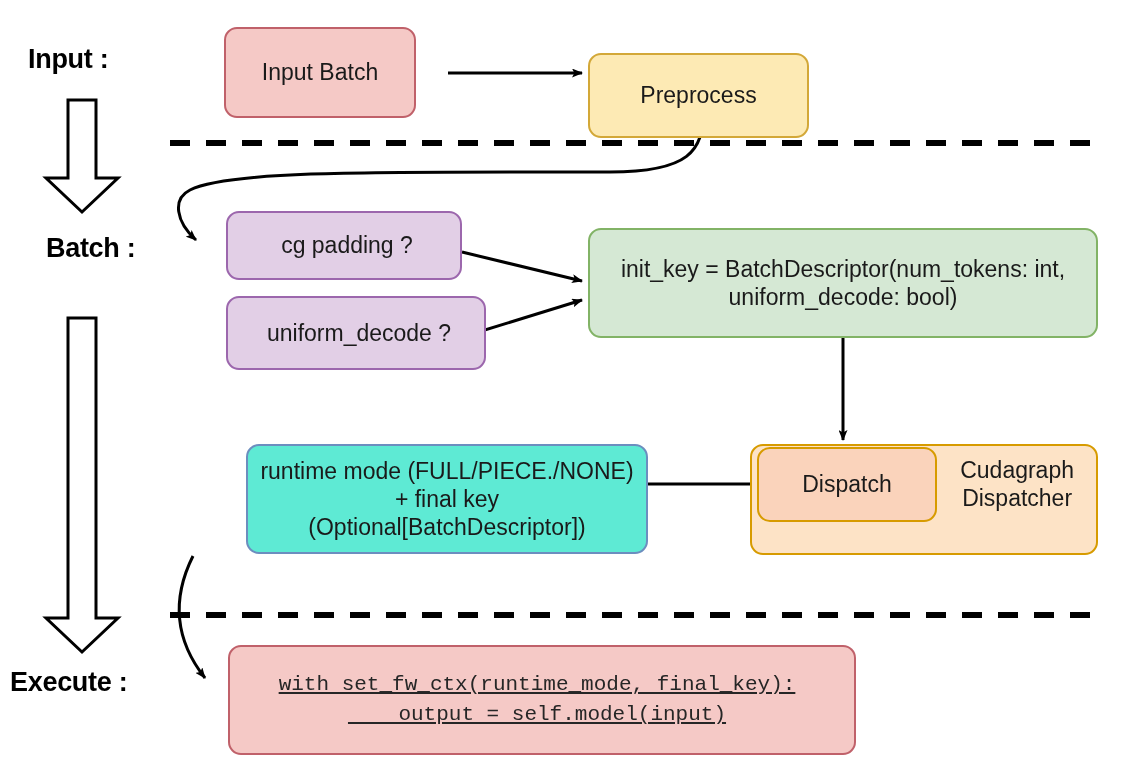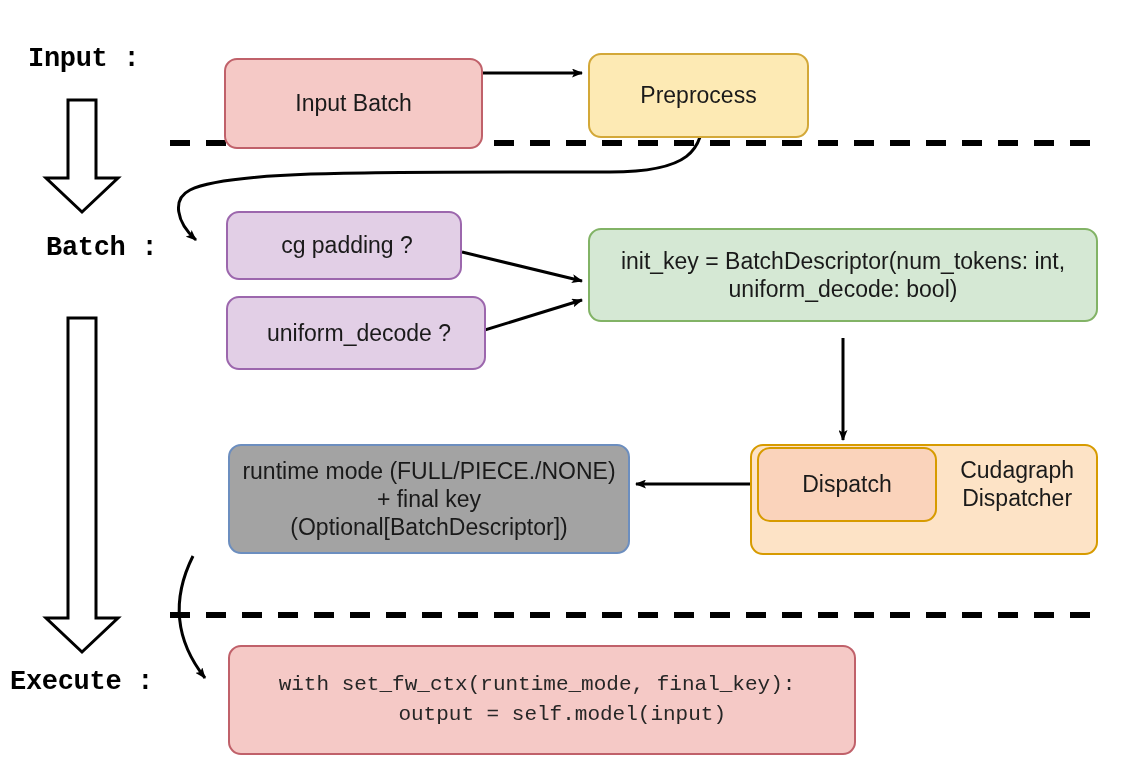--- a/index.html
+++ b/index.html
@@ -20,21 +20,21 @@
   #edges {
     position: absolute;
     left: 0;
     top: 0;
     width: 1142px;
     height: 770px;
     pointer-events: none;
   }
   .stage-label {
     position: absolute;
-    font-family: Liberation Mono, monospace;
+    font-family: Liberation Sans, sans-serif;
     font-weight: bold;
     font-size: 27px;
     color: #000000;
     white-space: nowrap;
     letter-spacing: -0.3px;
   }
   .node {
     position: absolute;
     box-sizing: border-box;
     border-radius: 13px;
@@ -71,34 +71,36 @@
     border-color: #d79b00;
     align-items: flex-start;
     justify-content: flex-end;
     padding: 10px 16px 0 0;
   }
   .node.orange-inner {
     background: #fad3bb;
     border-color: #d79b00;
   }
   .node.blue {
-    background: #a3a3a3;
+    background: #5eead4;
     border-color: #6c8ebf;
+    margin-left: 18px;
   }
   .node.code {
     background: #f5c9c6;
     border-color: #c0616a;
     font-family: "Liberation Mono", monospace;
     font-size: 21px;
     justify-content: flex-start;
     align-items: center;
     padding-left: 0;
     line-height: 1.45;
     white-space: pre;
     color: #262626;
+    text-decoration: underline;
   }
   .node .label {
     display: block;
     width: 100%;
   }
 </style>
 </head>
 <body>
 
 <div id="canvas">
@@ -129,37 +131,37 @@
 
     <path d="M68,100 L96,100 L96,178 L118,178 L82,212 L46,178 L68,178 Z" fill="#ffffff" stroke="#000" stroke-width="3" stroke-linejoin="miter"></path>
 
     <path d="M68,318 L96,318 L96,618 L118,618 L82,652 L46,618 L68,618 Z" fill="#ffffff" stroke="#000" stroke-width="3" stroke-linejoin="miter"></path>
   </svg>
 
   <div class="stage-label" style="left:28px; top:44px;">Input :</div>
   <div class="stage-label" style="left:46px; top:233px;">Batch :</div>
   <div class="stage-label" style="left:10px; top:667px;text-align:center;">Execute :</div>
 
-  <div class="node red" style="left:224px; top:27px; width:259px; height:91px;margin-top:31px;">
+  <div class="node red" style="left:224px; top:27px; width:192px; height:91px;">
     <span class="label">Input Batch</span>
   </div>
 
   <div class="node yellow" style="left:588px; top:28px; width:221px; height:85px;margin-top:25px;">
     <span class="label">Preprocess</span>
   </div>
 
   <div class="node purple" style="left:226px; top:211px; width:236px; height:69px;">
     <span class="label">cg padding ?</span>
   </div>
 
   <div class="node purple" style="left:226px; top:296px; width:260px; height:74px;">
     <span class="label">uniform_decode ?</span>
   </div>
 
-  <div class="node green" style="left:588px; top:228px; width:510px; height:94px;">
+  <div class="node green" style="left:588px; top:228px; width:510px; height:110px;">
     <span class="label" style="white-space:pre-line;">init_key = BatchDescriptor(num_tokens: int,
 uniform_decode: bool)</span>
   </div>
 
   <div class="node orange-outer" style="left:750px; top:444px; width:348px; height:111px;">
     <span class="label" style="white-space:pre-line; width:auto; text-align:center; padding-right:6px;">Cudagraph
 Dispatcher</span>
   </div>
 
   <div class="node orange-inner" style="left:757px; top:447px; width:180px; height:75px;">

